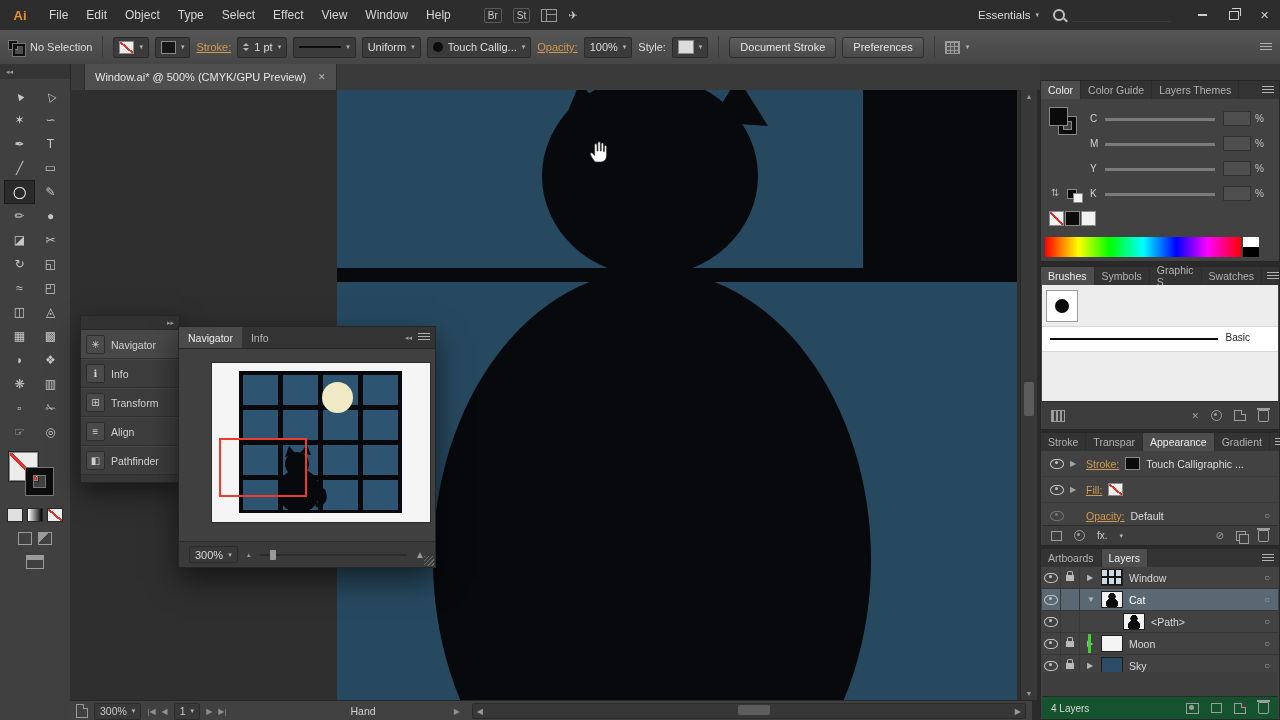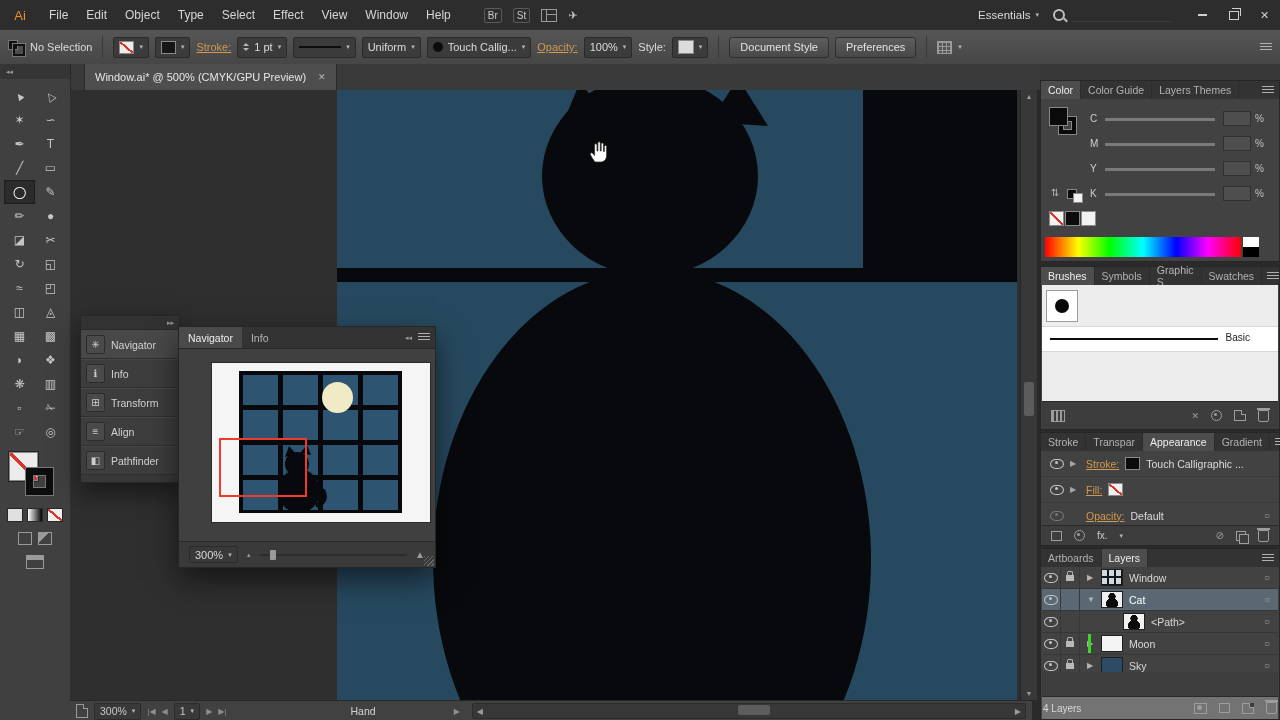--- a/index.html
+++ b/index.html
@@ -6,21 +6,21 @@
   body{width:1280px;height:720px;overflow:hidden;background:#2a2a2a;
        font-family:"Liberation Sans","DejaVu Sans",sans-serif;color:#d9d9d9;font-size:11px}
   #stage{position:relative;width:1280px;height:720px}
   .caret{font-size:7px;color:#b5b5b5}
   .link{color:var(--link);text-decoration:underline}
   .vsep{width:1px;height:22px;background:#3a3a3a;margin:0 4px}
 
   
   #menubar{position:absolute;top:0;left:0;right:0;height:30px;background:#2d2d2d;
            border-bottom:1px solid #1d1d1d;display:flex;align-items:center}
-  #logo{width:40px;text-align:center;color:#e8912d;font-weight:normal;font-size:13px}
+  #logo{width:40px;text-align:center;color:#e8912d;font-weight:bold;font-size:13px}
   #menus{display:flex}
   .menu-item{padding:0 9px;font-size:12px;color:#d6d6d6;line-height:30px}
   #appicons{display:flex;align-items:center;gap:11px;margin-left:24px;color:#c9c9c9}
   .appchip{font-size:10px;border:1px solid #5a5a5a;padding:1px 3px;border-radius:2px}
   .layout-i{width:14px;height:11px;border:1px solid #9a9a9a;position:relative}
   .layout-i::before{content:"";position:absolute;left:4px;top:0;bottom:0;width:1px;background:#9a9a9a}
   .layout-i::after{content:"";position:absolute;left:5px;right:0;top:4px;height:1px;background:#9a9a9a}
   #mb-spacer{flex:1}
   #workspace{display:flex;align-items:center;gap:5px;font-size:11.5px;margin-right:14px}
   #search{display:flex;align-items:center;gap:7px;width:118px;margin-right:16px}
@@ -244,22 +244,22 @@
   .thumb-cat,.thumb-path{background:
     radial-gradient(circle at 50% 78%,#0b0b0b 38%,transparent 40%),
     radial-gradient(circle at 50% 30%,#0b0b0b 24%,transparent 26%),#f1f1f1}
   .thumb-moon{background:#f4f4f4}
   .thumb-sky{background:#2c4c66}
   .lrow.child .ldisc{visibility:hidden}
   .lrow.child .thumb{margin-left:24px}
   .lname{margin-left:6px;flex:1;white-space:nowrap;overflow:hidden}
   .ltarget{margin-right:8px;color:#9f9f9f;font-size:10px}
   #lempty{position:absolute;left:1px;right:1px;top:123px;height:26px;background:#3e3e3e}
-  .lfoot{position:absolute;left:1px;right:1px;bottom:0;height:22px;background:#737373;border-top:1px solid #2a2a2a;
-         display:flex;align-items:center;padding:0 1px;font-size:10px}
+  .lfoot{position:absolute;left:1px;right:1px;bottom:0;height:22px;background:#14532d;border-top:1px solid #2a2a2a;
+         display:flex;align-items:center;padding:0 9px;font-size:10px}
   .mask-i{width:11px;height:9px;border:1px solid #9d9d9d;position:relative}
   .mask-i::after{content:"";position:absolute;left:2px;top:1px;width:5px;height:5px;border-radius:50%;background:#9d9d9d}
 </style>
 </head>
 <body>
 
 <div id="stage">
 
   <header id="menubar">
     <span id="logo">Ai</span>
@@ -336,21 +336,21 @@
     <span class="combo">
         <span>100%</span>
         <span class="caret">▾</span>
       </span>
     <span>Style:</span>
     <span class="combo">
         <span class="style-sw"></span>
         <span class="caret">▾</span>
       </span>
     <span class="vsep"></span>
-    <button class="btn">Document Style</button>
+    <button class="btn">Document Stroke</button>
     <button class="btn">Preferences</button>
     <span class="vsep"></span>
     <span class="grid-i"></span>
     <span class="caret">▾</span>
     <span style="margin-left:auto" class="lines-i"></span>
   </div>
 
   <div id="tabstrip">
     <div id="doctab">
       <span>Window.ai* @ 500% (CMYK/GPU Preview)</span>

